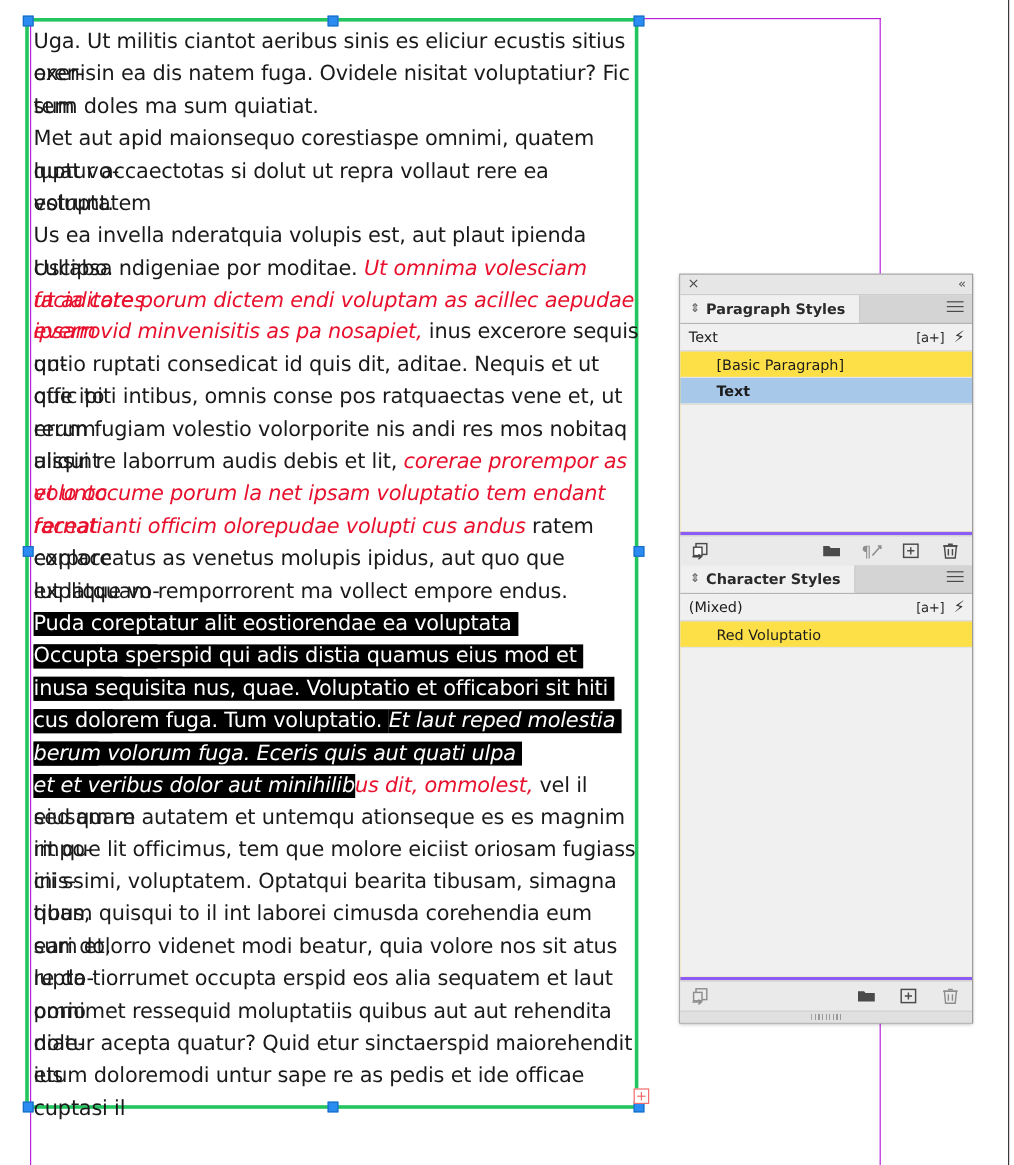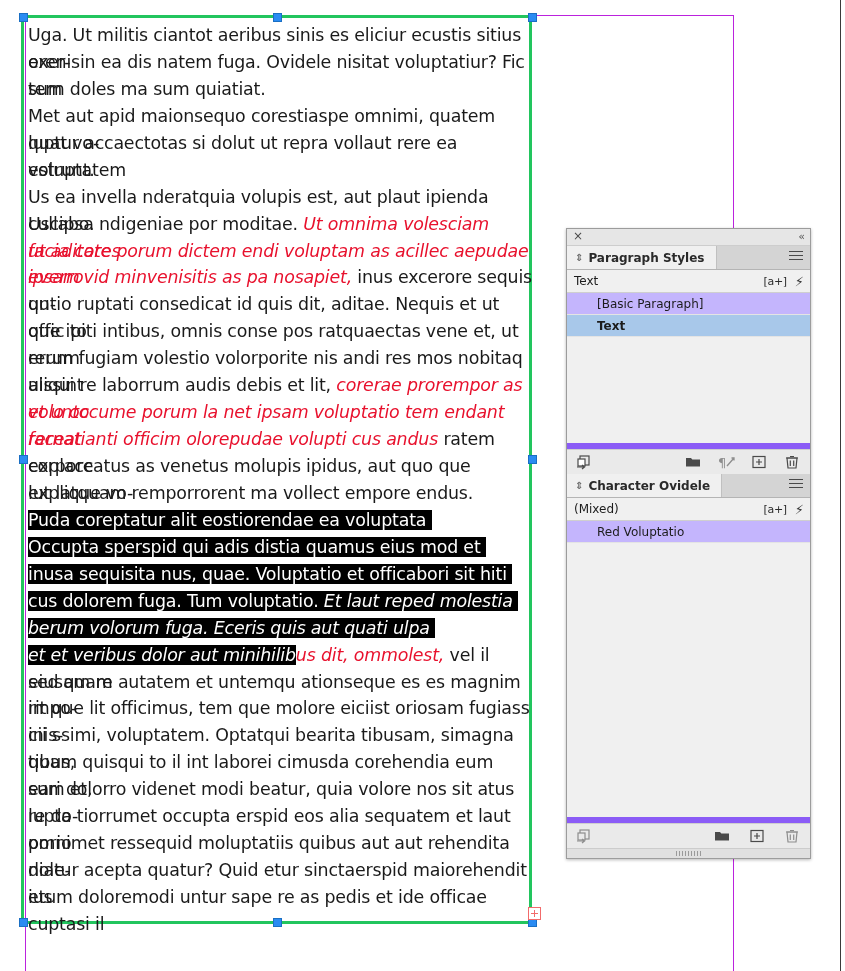--- a/index.html
+++ b/index.html
@@ -165,22 +165,22 @@
     color: #1c1c1c;
   }
   .panel-statusrow .sname { flex: 1; }
   .badge-ap {
     font-size: 11px; color: #2b2b2b;
     margin-right: 8px; letter-spacing: -0.3px;
   }
   .bolt { color: #333; font-size: 13px; line-height: 13px; }
 
   .style-list {
-    background: #c4b5fd;
-    border-bottom: 6px solid #8b5cf6;
+    background: #fde047;
+    border-bottom: 3px solid #8b5cf6;
   }
   .style-row {
     height: 21px;
     display: flex; align-items: center;
     padding-left: 30px;
     padding-right: 8px;
     font-size: 12px;
     border-bottom: 1px solid #e4e4e4;
     position: relative;
   }
@@ -318,21 +318,21 @@
             </svg>
           </span>
         </div>
       </div>
     </div>
 
     <div class="panel">
       <div class="panel-tabbar">
         <div class="panel-tab">
           <span class="tab-grip">⇕</span>
-          <span>Character Ovidele</span>
+          <span>Character Styles</span>
         </div>
         <div class="panel-menu">
           <i></i>
             <i></i>
             <i></i>
         </div>
       </div>
 
       <div class="panel-statusrow">
         <span class="sname">(Mixed)</span>

